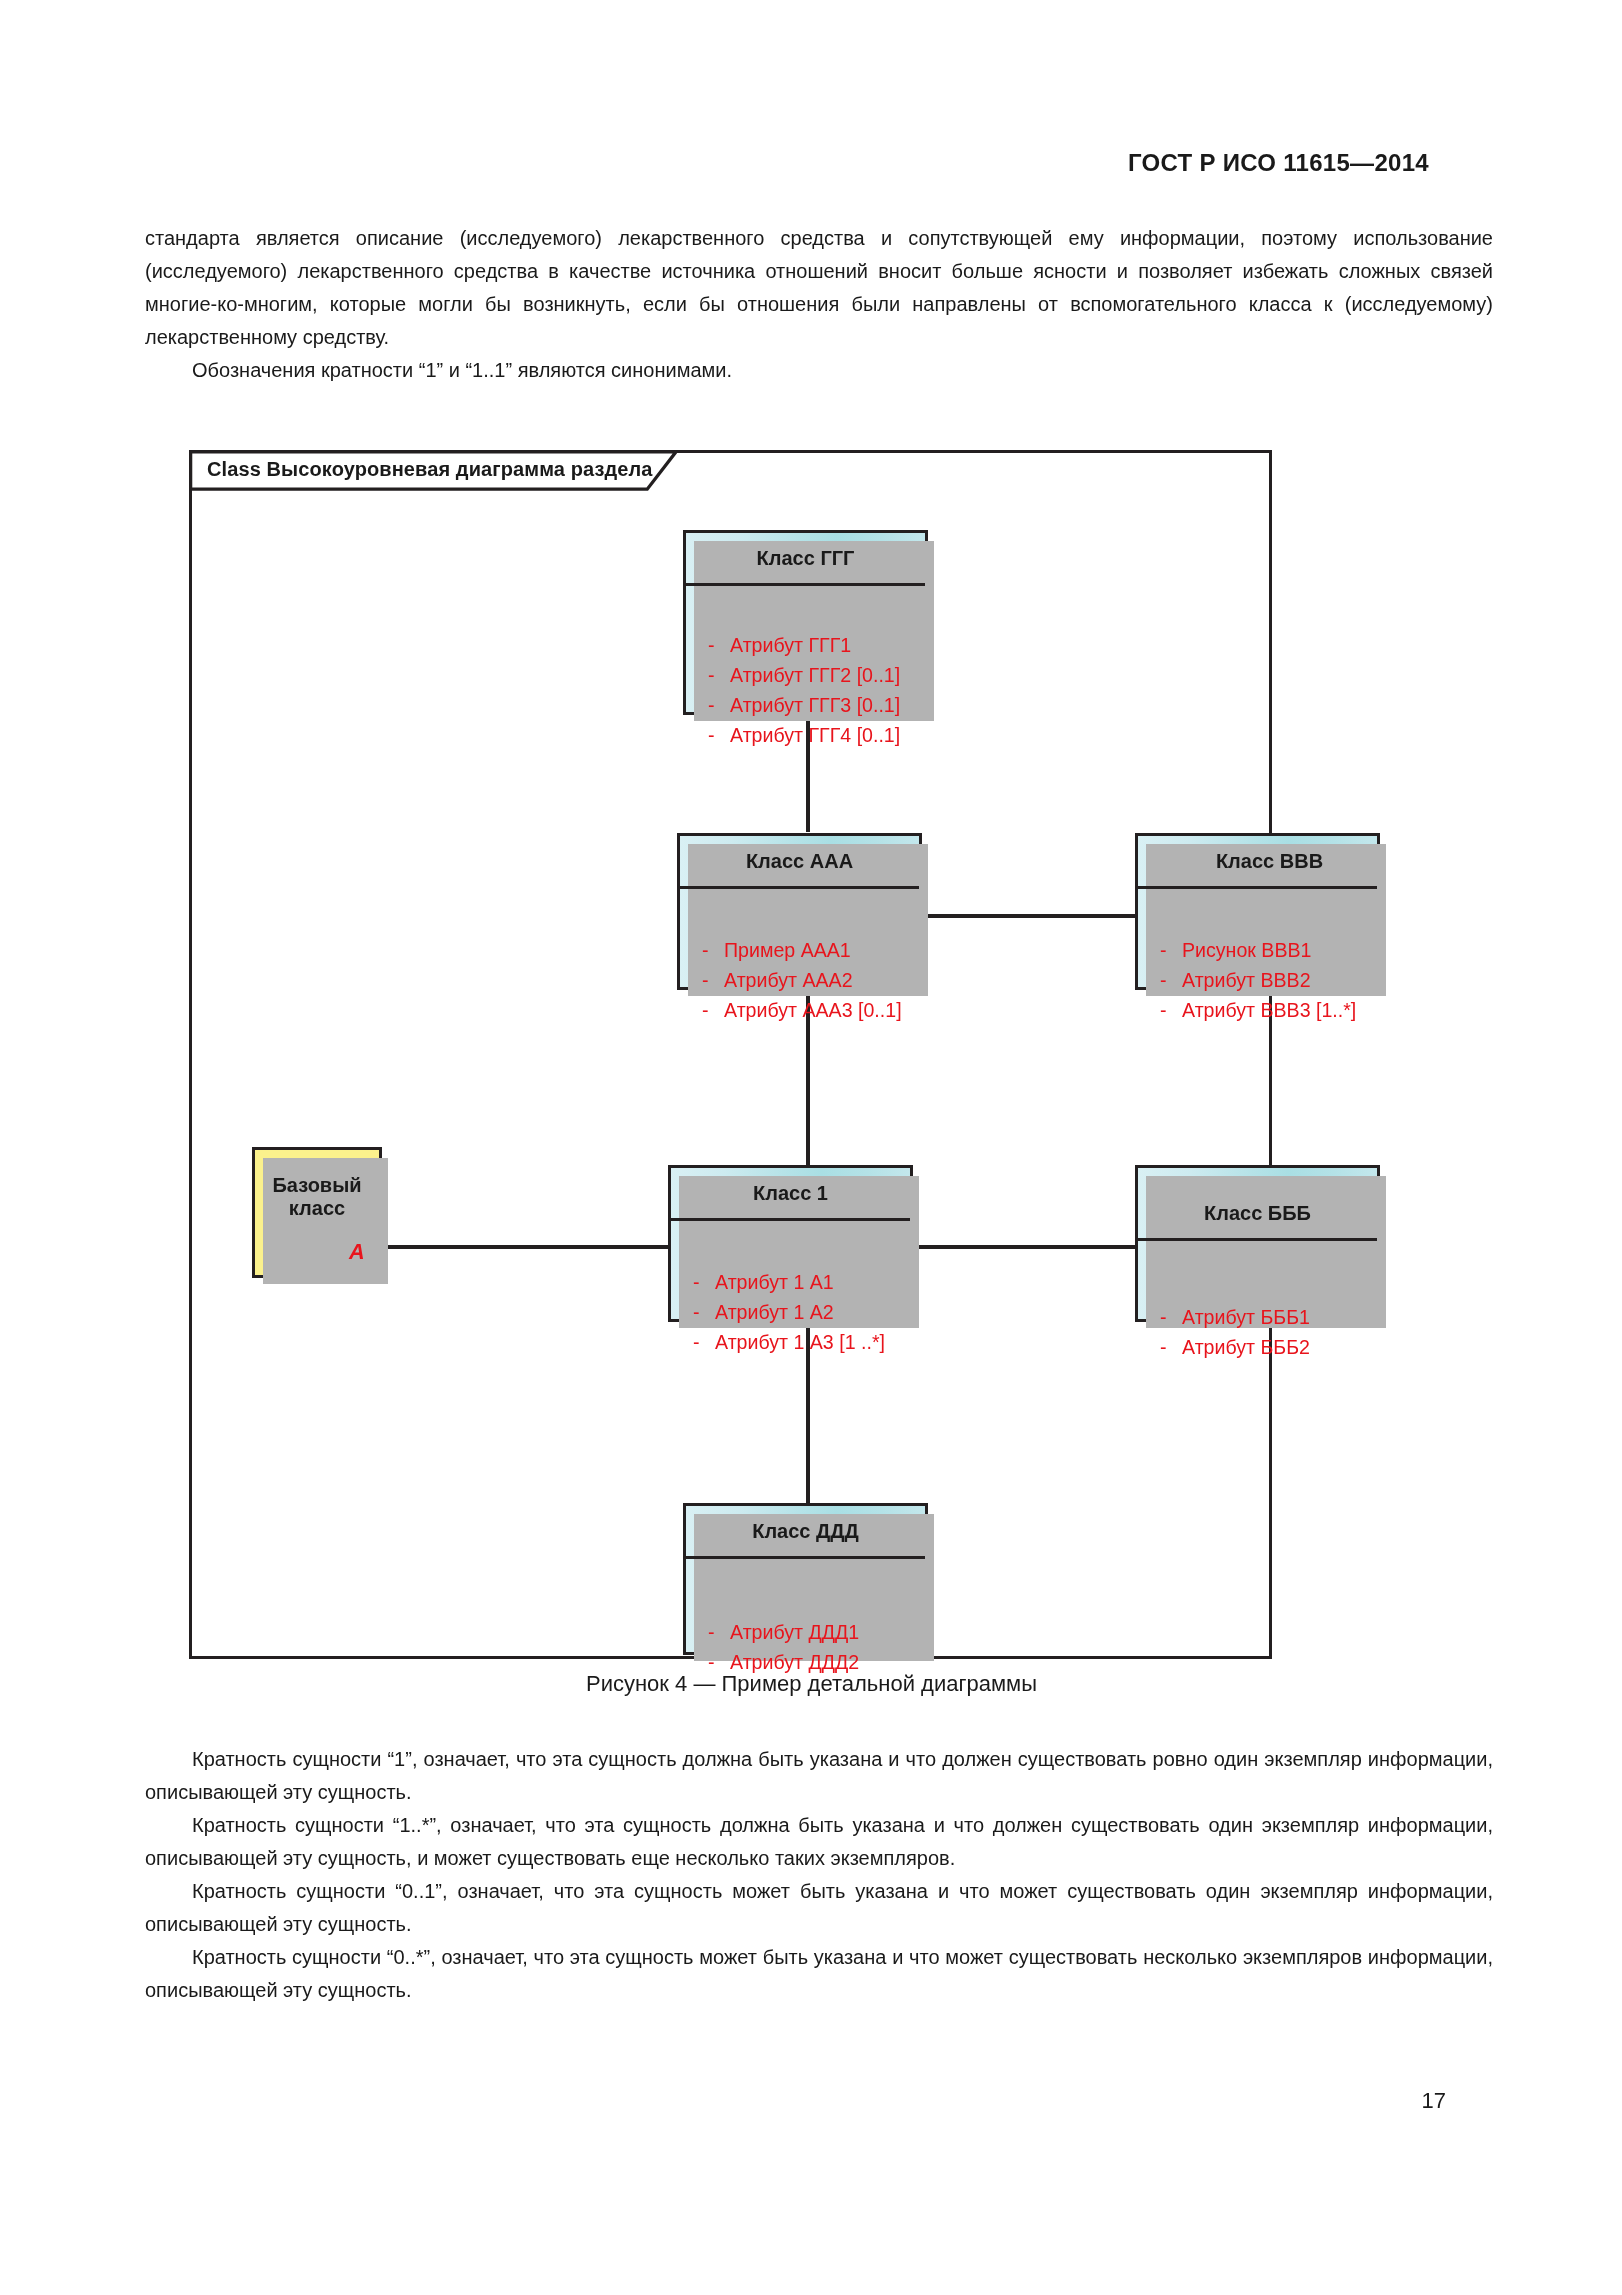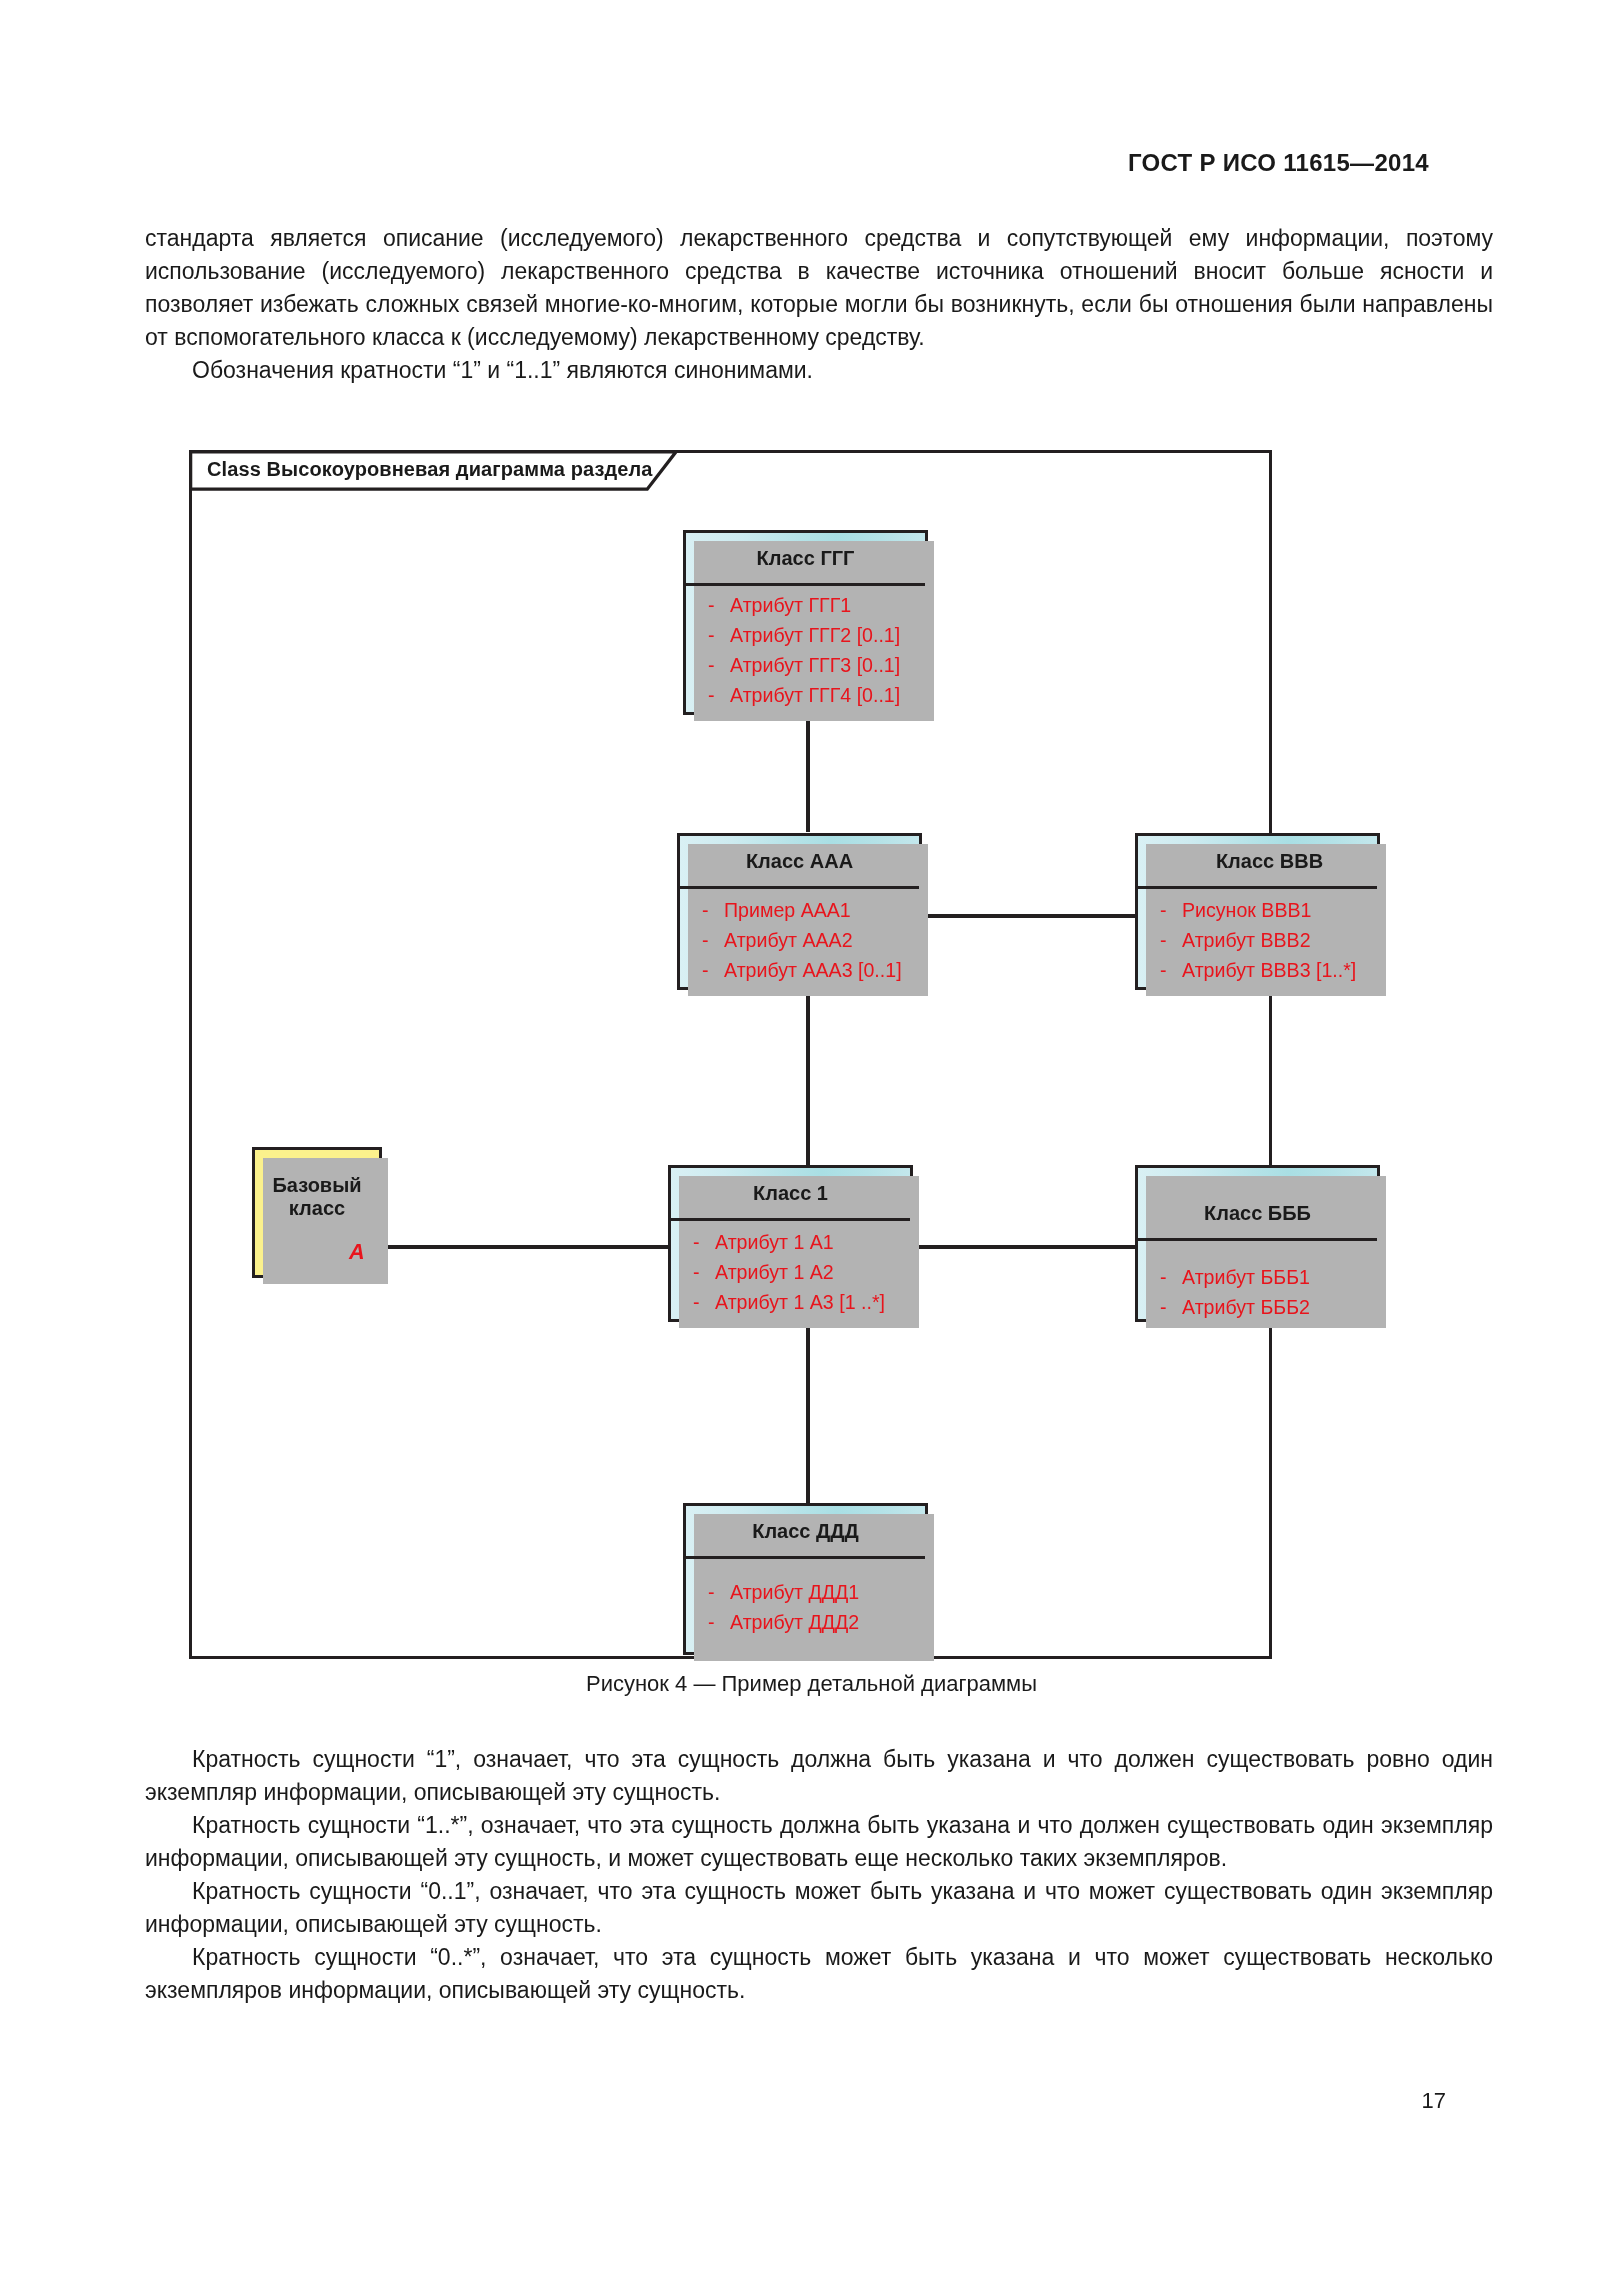--- a/index.html
+++ b/index.html
@@ -25,21 +25,21 @@
     font-weight: bold;
     letter-spacing: 0.3px;
     white-space: nowrap;
   }
 
   
   .text-block {
     position: absolute;
     left: 145px;
     width: 1348px;
-    font-size: 23px;
+    font-size: 20px;
     line-height: 33px;
     text-align: justify;
     text-justify: inter-word;
   }
   .text-block p {
     margin: 0;
   }
   .text-block p.indent {
     text-indent: 47px;
   }
@@ -138,20 +138,21 @@
   .uml-divider {
     height: 3.3px;
     background: #231f20;
   }
   .uml-attrs {
     box-sizing: border-box;
     padding-left: 22px;
     display: flex;
     flex-direction: column;
     justify-content: center;
+    margin-top: 40px;
   }
   .uml-attr {
     font-size: 19.6px;
     color: #e8141c;
     line-height: 30px;
     white-space: nowrap;
   }
   .uml-attr .dash {
     display: inline-block;
     width: 22px;

